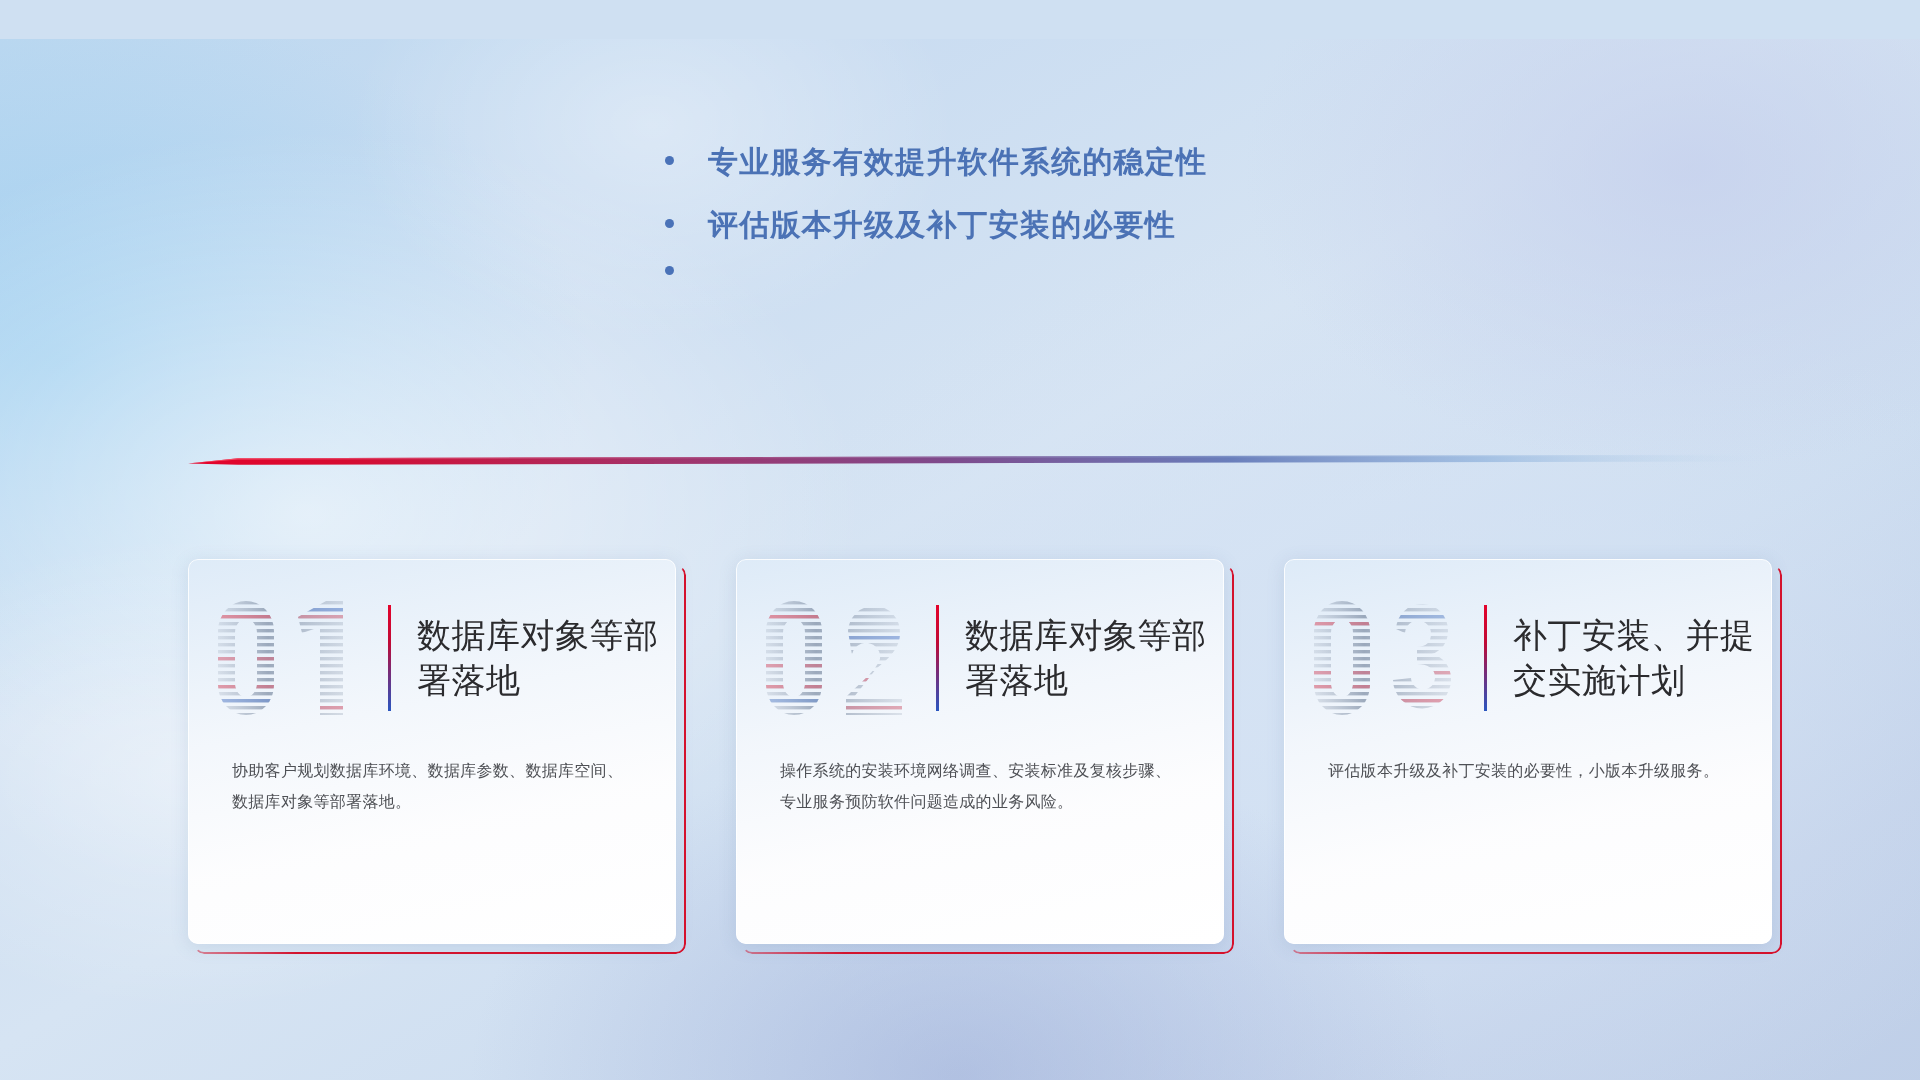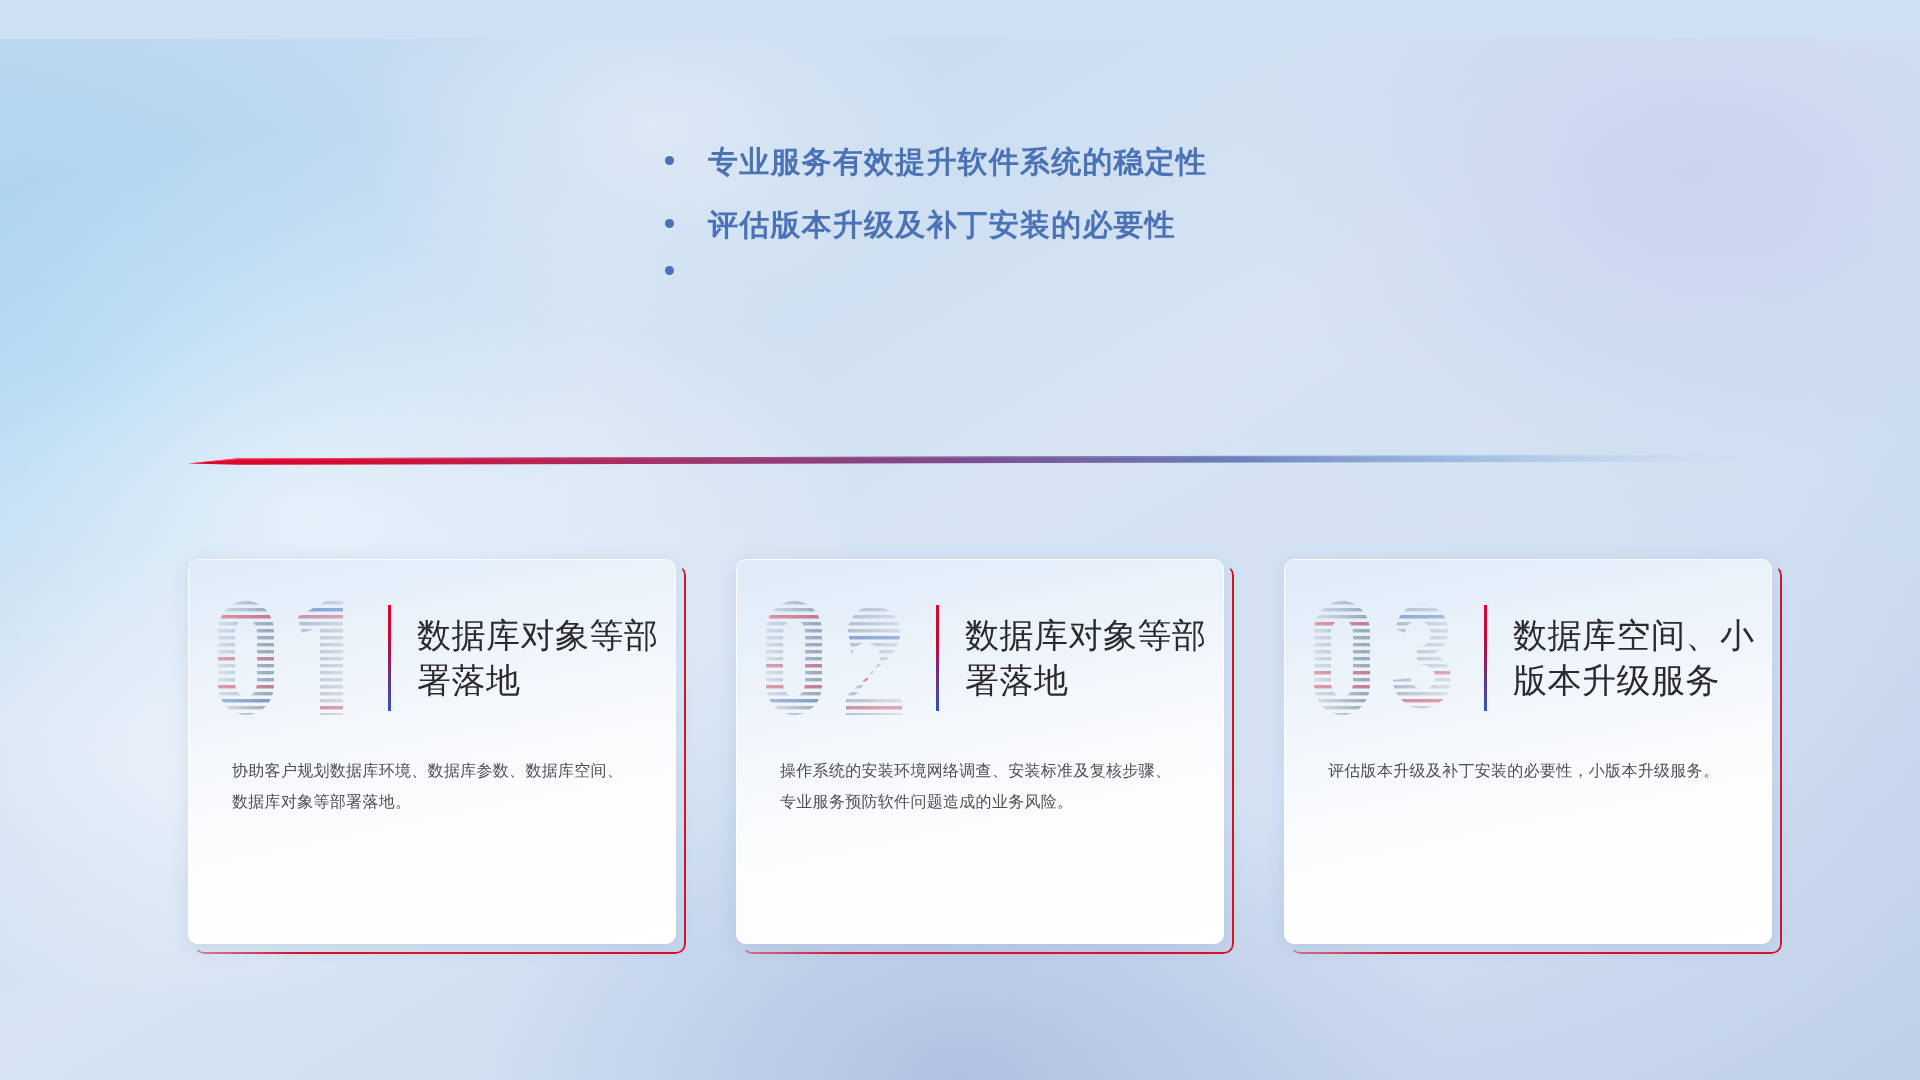--- a/index.html
+++ b/index.html
@@ -451,20 +451,20 @@
                     <rect x="0" y="109" width="172" height="3.4"></rect>
                   <rect x="0" y="116" width="172" height="3.4"></rect>
                 </g>
                 <rect x="0" y="18" width="172" height="3.4" fill="#5b86d6" opacity="0.40"></rect>
                 <rect x="0" y="74" width="172" height="3.4" fill="#e8556a" opacity="0.40"></rect>
                 <rect x="0" y="102" width="172" height="3.4" fill="#e8556a" opacity="0.45"></rect>
               </g>
             </svg>
           </div>
           <div class="card-sep"></div>
-          <div class="card-title">数据库空间、小版本升级服务</div>
+          <div class="card-title">补丁安装、并提交实施计划</div>
         </div>
         <div class="card-body">评估版本升级及补丁安装的必要性，小版本升级服务。</div>
       </div>
     </div>
 
   </div>
 </div>
 
 </body></html>

